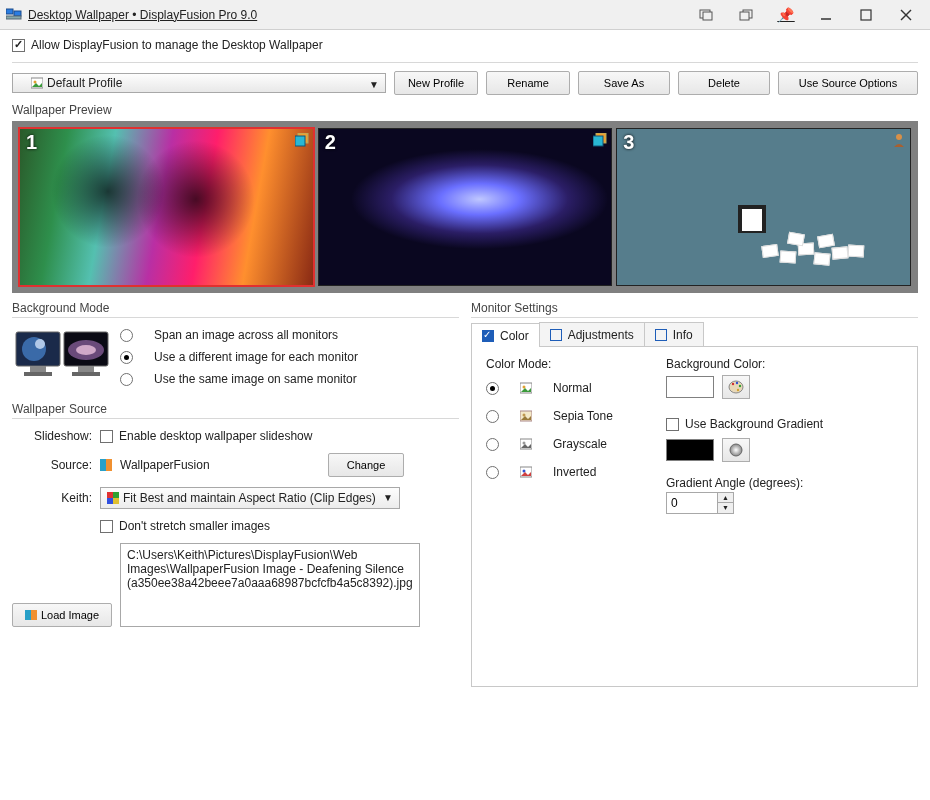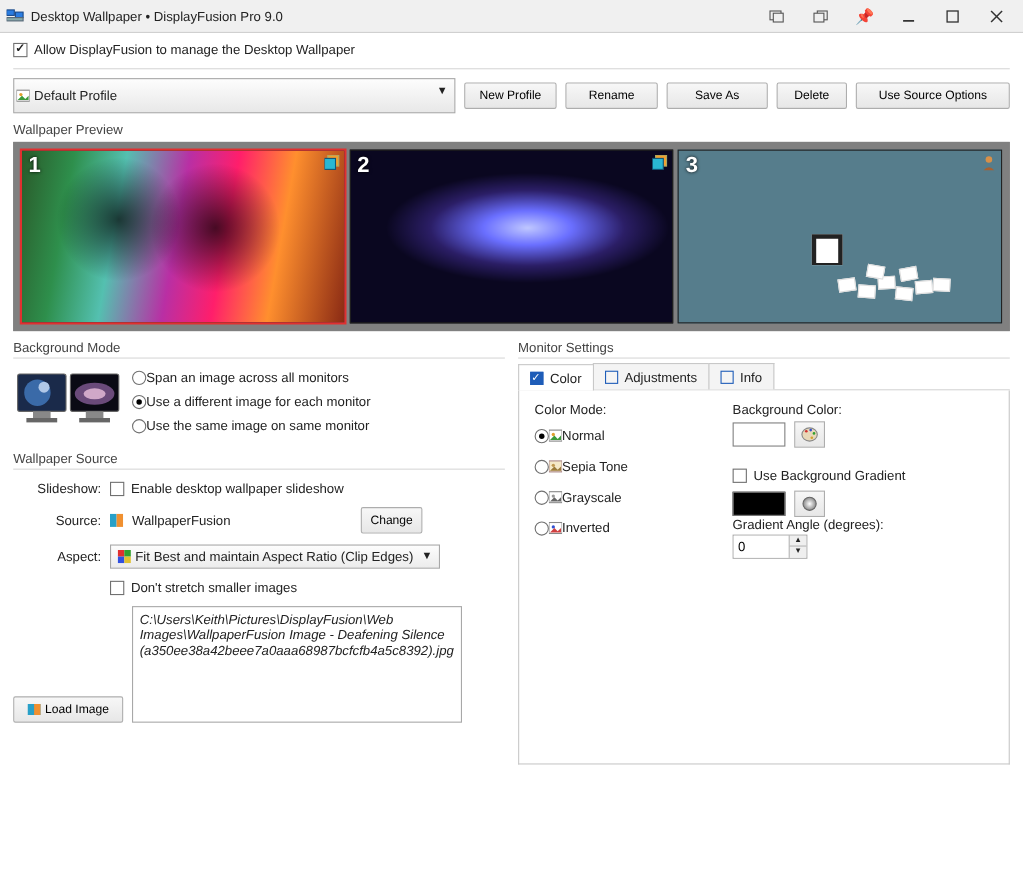--- a/index.html
+++ b/index.html
@@ -1,49 +1,49 @@
 <!DOCTYPE html>
 <html><head>
 <meta charset="utf-8">
 <style>
   * { box-sizing: border-box; font-family: "Segoe UI", Tahoma, sans-serif; }
   body { margin:0; background:#fff; width:930px; height:800px; overflow:hidden; font-size:12px; color:#222; }
   
-  .titlebar { height:30px; background:#f0f0f0; display:flex; align-items:center; padding:0 4px 0 6px; border-bottom:1px solid #d0d0d0;}
+  .titlebar { height:30px; background:#f0f0f0; display:flex; align-items:center; padding:0 4px 0 6px; border-bottom:1px solid #d0d0d0;text-decoration:underline;}
   .titlebar .ico { width:16px; height:16px; margin-right:6px; display:inline-flex; }
   .titlebar .title { flex:0 0 auto; font-size:12px; }
   .titlebar .spacer { flex:1; }
   .title-btn { width:40px; height:30px; display:flex; align-items:center; justify-content:center; font-size:12px; color:#333;}
   .client { padding:8px 12px 0 12px; display:flex; flex-direction:column; height:770px;}
   .chk { display:inline-flex; align-items:center; gap:6px;}
   .cbox { width:13px; height:13px; border:1px solid #707070; background:#fff; display:inline-flex; align-items:center; justify-content:center; font-size:10px; line-height:1; }
   .cbox.checked::after{content:"✓"; font-size:11px; font-weight:bold; position:relative; top:-1px;}
   .group { margin-top:8px; }
   .group-label { font-size:12px; color:#444; }
   .hr { border-top:1px solid #d8d8d8; margin-top:2px; }
   .row { display:flex; align-items:center; gap:8px; }
   .btn { height:24px; border:1px solid #adadad; background:linear-gradient(#f7f7f7,#e7e7e7); padding:0 8px; font-size:11px; display:inline-flex; align-items:center; justify-content:center; border-radius:2px;}
-  .profile-select { flex:1; height:32px; border:1px solid #a8a8a8; background:linear-gradient(#fdfdfd,#e8e8e8); display:flex; align-items:center; padding:0 2px; position:relative;}
+  .profile-select { flex:1; height:20px; border:1px solid #a8a8a8; background:linear-gradient(#fdfdfd,#e8e8e8); display:flex; align-items:center; padding:0 18px; position:relative;}
   .profile-select .arrow{position:absolute; right:6px; top:5px; font-size:10px;}
   
   .preview-box { margin-top:4px; border:1px solid #808080; background:#808080; padding:6px; display:flex; gap:4px; height:172px;}
   .mon { flex:1; position:relative; border:1px solid #222; display:flex; align-items:center; justify-content:center; overflow:hidden;}
   .mon .num { position:absolute; top:2px; left:6px; color:#fff; font-size:20px; font-weight:600; text-shadow:0 0 3px #000;}
   .mon .corner { position:absolute; top:4px; right:4px; width:14px; height:14px;}
   .mon.sel { outline:2px solid #e03030; outline-offset:-1px;}
   
   .cols { display:flex; gap:12px; margin-top:8px; flex:1; min-height:0;}
   .col { flex:1; display:flex; flex-direction:column; min-height:0;}
-  .radio-row{display:flex;align-items:center;gap:0; height:22px;}
+  .radio-row{display:flex;align-items:center;gap:21px; height:22px;}
   .rbtn{ width:13px; height:13px; border:1px solid #707070; border-radius:50%; display:inline-flex; align-items:center; justify-content:center;}
   .rbtn.sel::after{content:""; width:5px; height:5px; background:#000; border-radius:50%;}
   .lbl-right{ text-align:right; width:80px;}
   .combo { height:22px; border:1px solid #a8a8a8; background:linear-gradient(#fdfdfd,#ececec); display:flex; align-items:center; padding:0 6px; position:relative; width:300px;}
   .combo .arrow{position:absolute; right:6px; top:4px; font-size:10px;}
-  .pathbox { width:300px; height:106px; border:1px solid #a8a8a8; background:#fff; padding:4px 6px; font-size:12px; overflow:hidden; word-break:break-word;font-style:italic;}
+  .pathbox { width:300px; height:84px; border:1px solid #a8a8a8; background:#fff; padding:4px 6px; font-size:12px; overflow:hidden; word-break:break-word;}
   
   .tabstrip{ display:flex; border-bottom:1px solid #c8c8c8; margin-top:4px;}
   .tab{ border:1px solid #c8c8c8; border-bottom:none; background:#f4f4f4; padding:4px 10px; margin-right:-1px; display:flex; align-items:center; gap:6px; font-size:12px;}
   .tab.active{ background:#fff; position:relative; top:1px; padding-top:5px;}
   .tab .tbox{ width:12px; height:12px; border:1px solid #1e5db8; position:relative; display:inline-block;}
   .tab.active .tbox{ background:#1e5db8;}
   .tab.active .tbox::after{content:"✓"; color:#fff; font-size:10px; position:absolute; top:-2px; left:0;}
   .panel { border:1px solid #c8c8c8; border-top:none; padding:10px 14px; height:340px; background:#fff;}
   .colorwell{ width:48px; height:22px; border:1px solid #808080; background:#fff; display:inline-block;}
   .iconbtn{ width:28px; height:24px; border:1px solid #adadad; background:linear-gradient(#f7f7f7,#e7e7e7); display:inline-flex; align-items:center; justify-content:center;}
@@ -131,21 +131,21 @@
               <rect width="12" height="10" y="1" fill="#fff" stroke="#888"></rect>
               <circle cx="4" cy="5" r="1.5" fill="#e0a030"></circle>
               <path d="M1 10 L5 6 L8 9 L11 6 V10 Z" fill="#3b9b3b"></path>
             </svg></span>
         <span style="margin-left:4px">Default Profile</span>
         <span class="arrow">▼</span>
       </div>
       <button class="btn" style="width:84px">New Profile</button>
       <button class="btn" style="width:84px">Rename</button>
       <button class="btn" style="width:92px">Save As</button>
-      <button class="btn" style="width:64px">Delete</button>
+      <button class="btn" style="width:92px">Delete</button>
       <button class="btn" style="width:140px">Use Source Options</button>
     </div>
   </div>
 
   <div class="group">
     <div class="group-label">Wallpaper Preview</div>
     <div class="preview-box">
       <div class="mon mon1 sel">
         <span class="num">1</span>
         <span class="corner"><svg viewBox="0 0 14 14">
@@ -231,24 +231,24 @@
               <span>Enable desktop wallpaper slideshow</span>
             </label>
           </div>
           <div class="row">
             <span class="lbl-right">Source:</span>
             <span class="sq"><svg viewBox="0 0 12 12">
                   <rect width="6" height="12" fill="#28a0c8"></rect>
                   <rect x="6" width="6" height="12" fill="#f09030"></rect>
                 </svg></span>
             <span style="flex:0 0 200px">WallpaperFusion</span>
-            <button class="btn" style="width:56px">Change</button>
+            <button class="btn" style="width:76px">Change</button>
           </div>
           <div class="row">
-            <span class="lbl-right">Aspect:</span>
+            <span class="lbl-right">Keith:</span>
             <div class="combo">
               <span class="sq"><svg viewBox="0 0 12 12">
                     <rect width="6" height="6" fill="#e03030"></rect>
                     <rect x="6" width="6" height="6" fill="#30a030"></rect>
                     <rect y="6" width="6" height="6" fill="#3050e0"></rect>
                     <rect x="6" y="6" width="6" height="6" fill="#e0c030"></rect>
                   </svg></span>
               <span style="margin-left:4px">Fit Best and maintain Aspect Ratio (Clip Edges)</span>
               <span class="arrow">▼</span>
             </div>
@@ -362,21 +362,21 @@
                       <defs>
                         <radialGradient id="g">
                           <stop offset="0" stop-color="#fff"></stop>
                           <stop offset="1" stop-color="#888"></stop>
                         </radialGradient>
                       </defs>
                       <circle cx="7" cy="7" r="6" fill="url(#g)" stroke="#666"></circle>
                     </svg>
                   </span>
               </div>
-              <div style="">Gradient Angle (degrees):</div>
+              <div style="margin-top:14px">Gradient Angle (degrees):</div>
               <div class="spin" style="margin-top:2px;">
                 <input value="0" style="">
                 <div class="sbtns">
                     <div>▲</div>
                     <div>▼</div>
                   </div>
               </div>
             </div>
           </div>
         </div>

